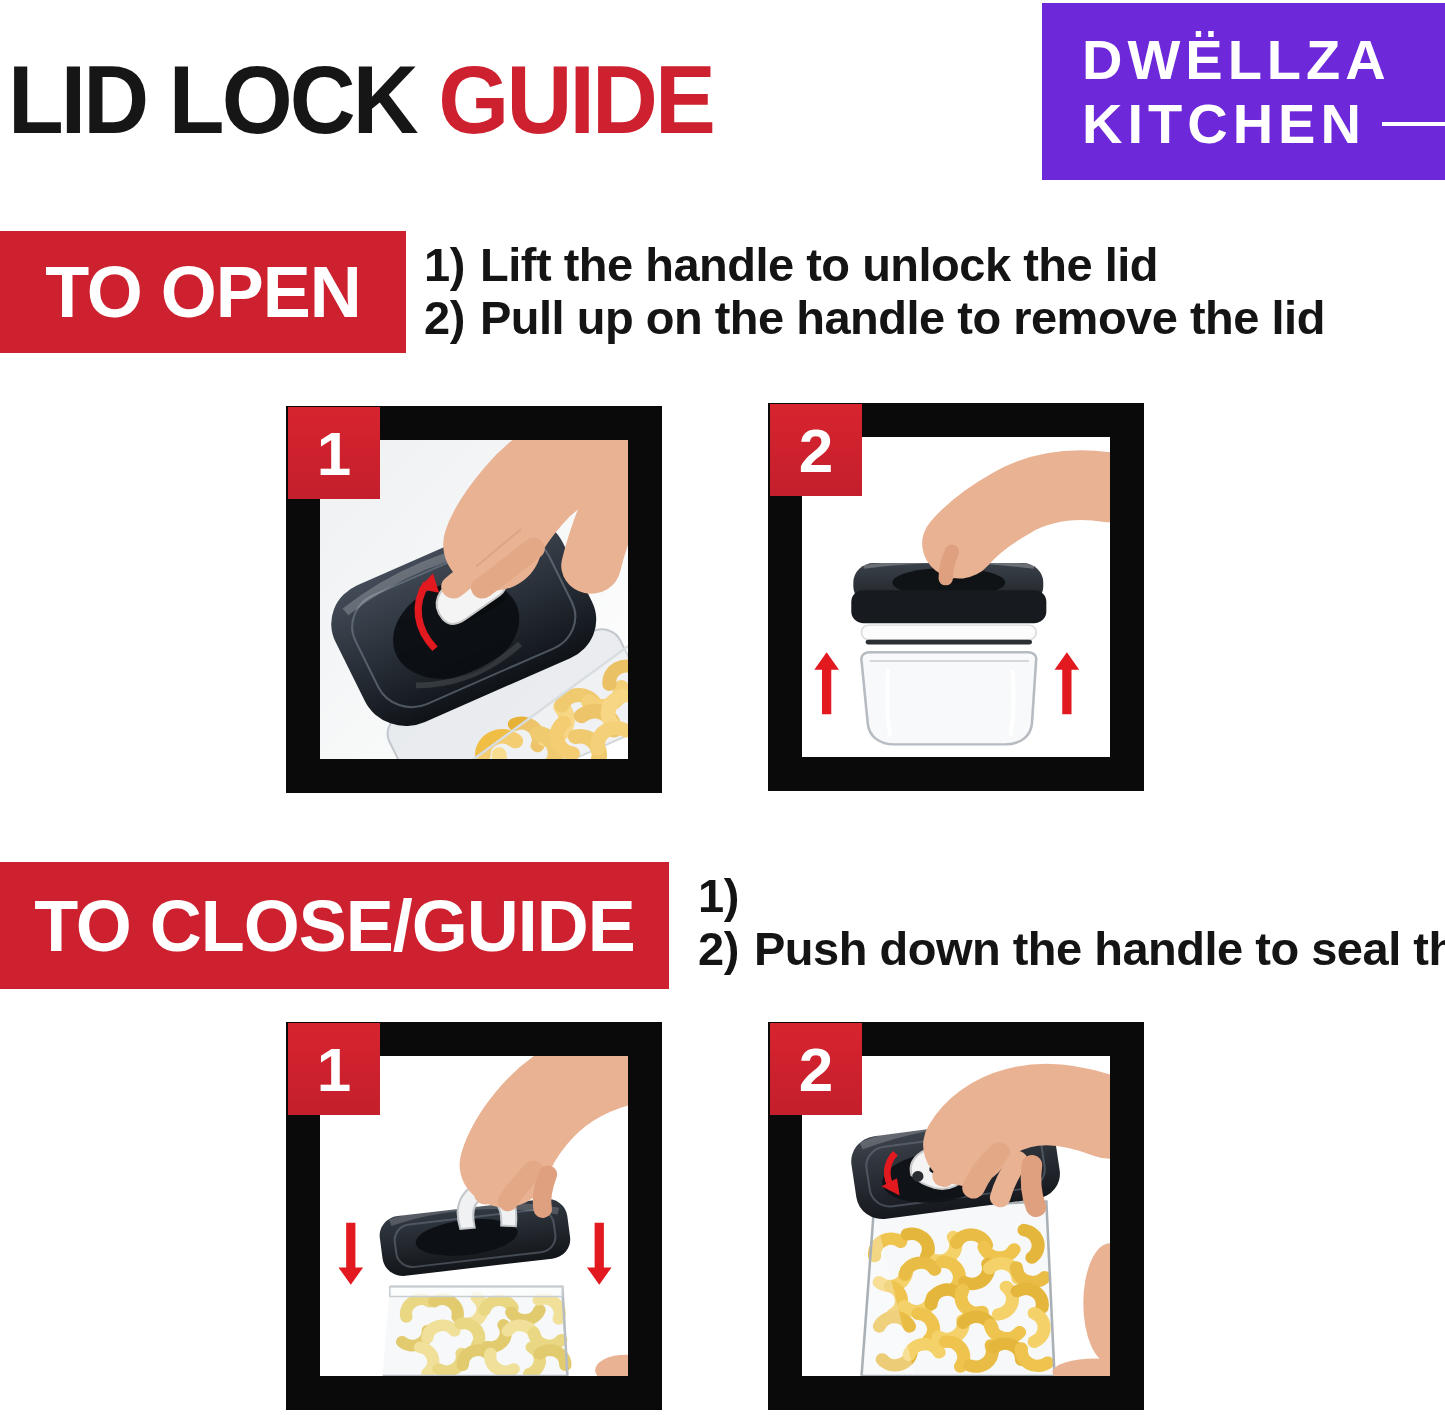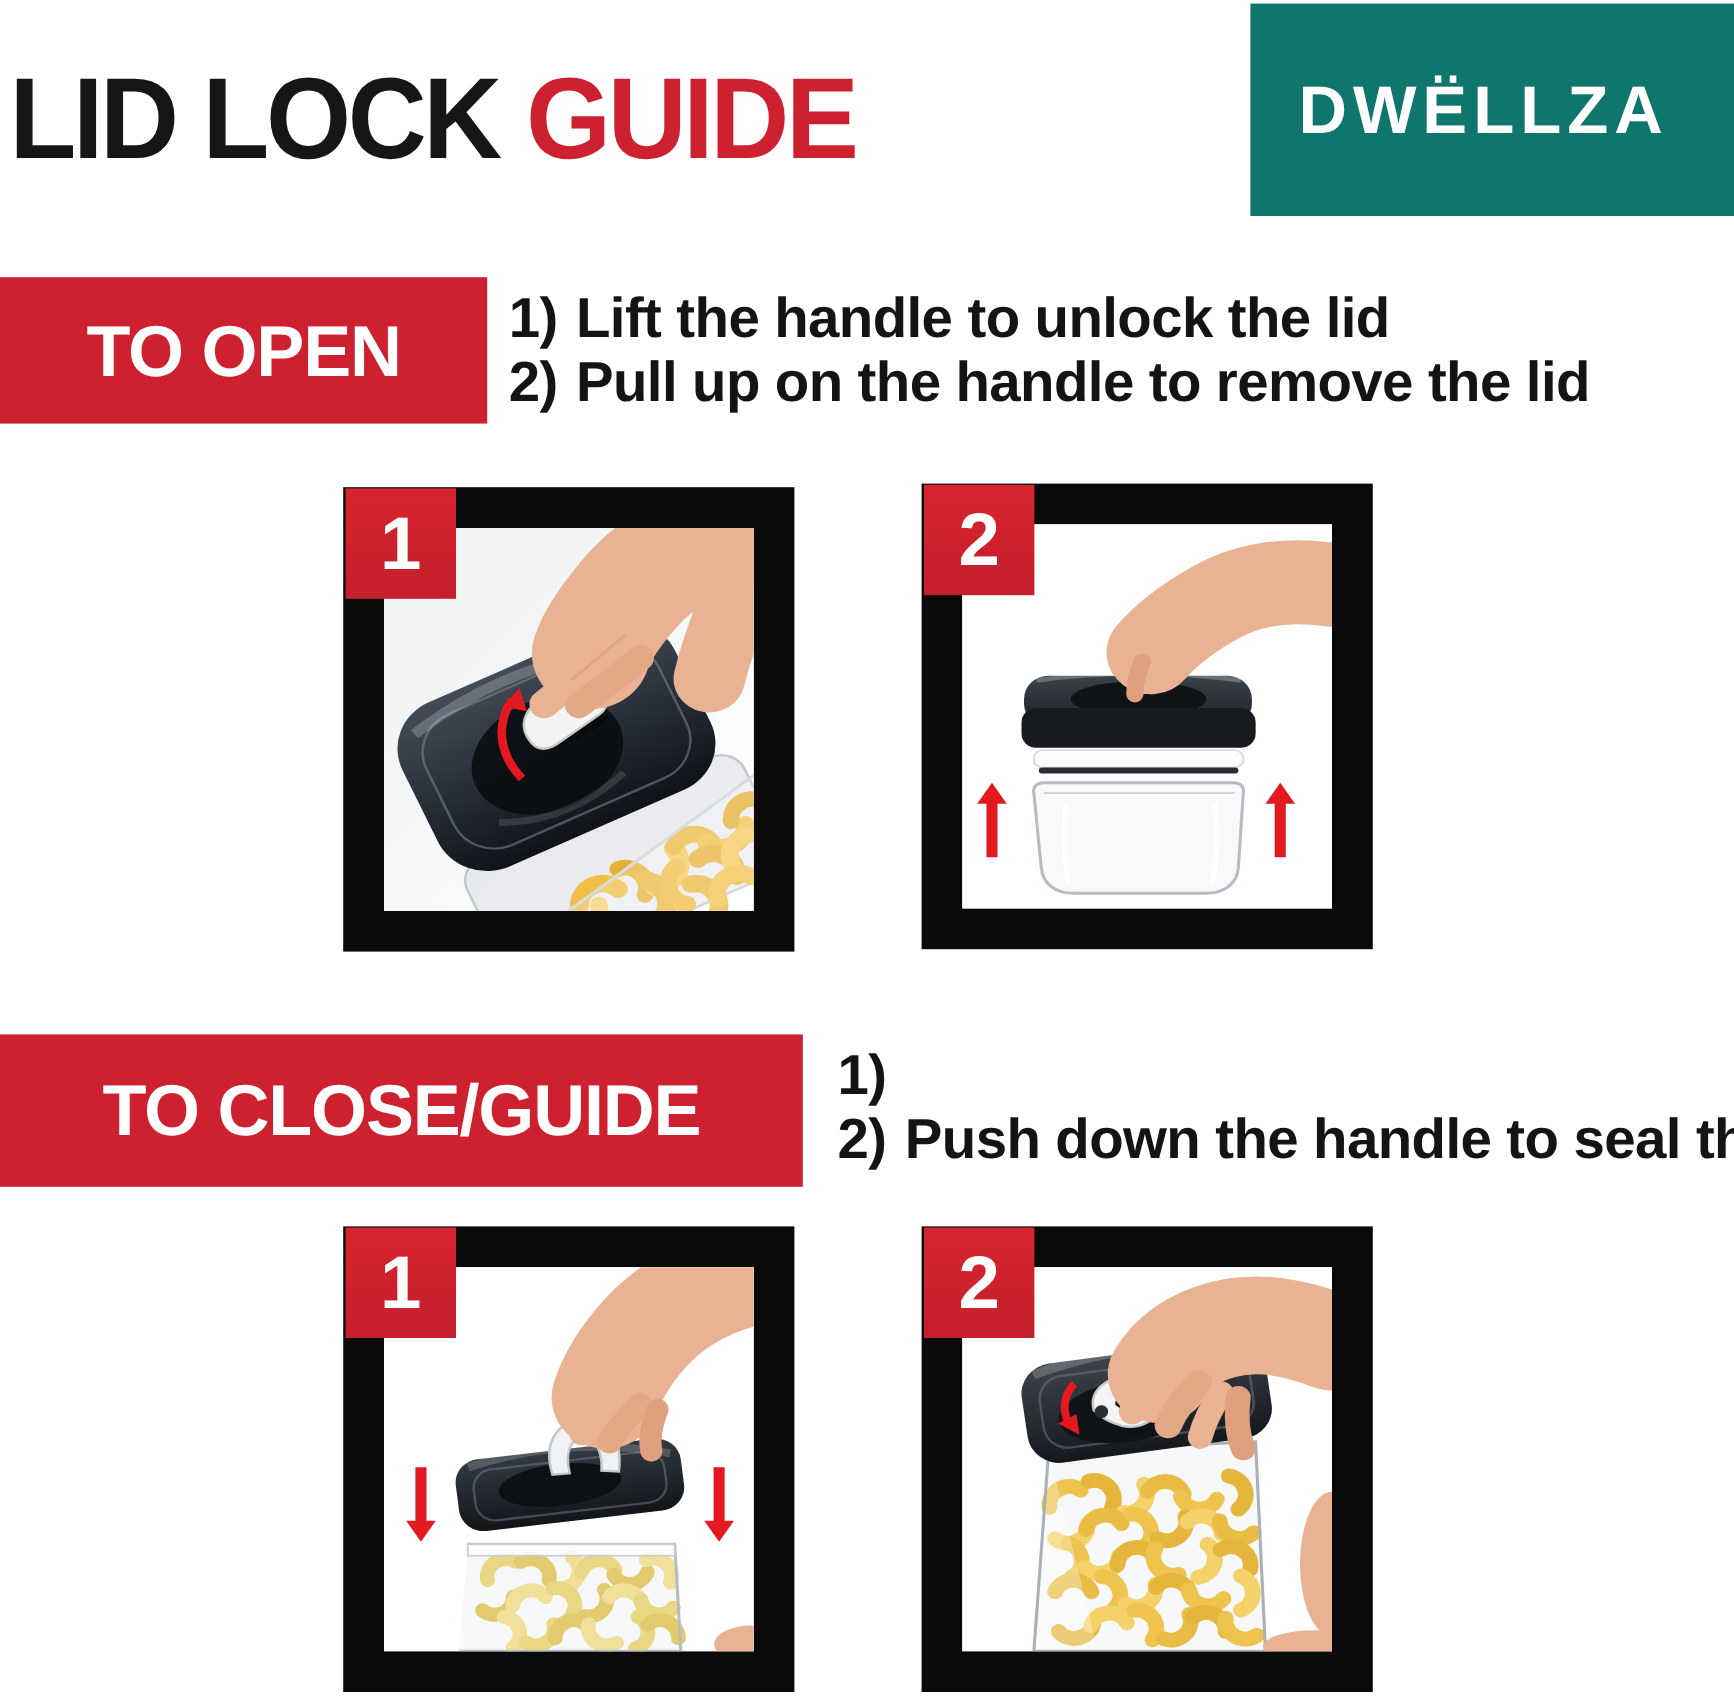--- a/index.html
+++ b/index.html
@@ -5,30 +5,30 @@
   html,body{margin:0;padding:0;background:#ffffff;}
   body{width:1445px;height:1415px;overflow:hidden;position:relative;
        font-family:"Liberation Sans","DejaVu Sans",sans-serif;}
   .abs{position:absolute;}
 
   
   .title{left:8px;top:50px;font-size:96px;line-height:100px;font-weight:bold;
          letter-spacing:-3px;color:#161616;white-space:nowrap;
          transform:scaleX(.95);transform-origin:left top;}
   .title .red{color:#cd2130;}
-  .logo-box{left:1042px;top:3px;width:403px;height:177px;background:#0f766e;
+  .logo-box{left:1042px;top:3px;width:403px;height:177px;background:#6d28d9;
             display:flex;flex-direction:column;justify-content:center;
             padding-left:40px;box-sizing:border-box;}
   .logo-line1,.logo-line2-text{color:#fff;font-weight:bold;font-size:56px;
             letter-spacing:5px;line-height:64px;white-space:nowrap;}
   .logo-line2{display:flex;align-items:center;}
   .logo-dash{flex:1;height:4px;background:#fff;margin-left:16px;}
 
   
-  .banner{background:#cd2130;color:#fff;font-weight:bold;font-size:60px;
+  .banner{background:#cd2130;color:#fff;font-weight:bold;font-size:72px;
           display:flex;align-items:center;justify-content:center;
           letter-spacing:-1px;white-space:nowrap;}
   .banner-open{left:0;top:231px;width:406px;height:122px;}
   .banner-close{left:0;top:862px;width:669px;height:127px;}
 
   
   .steps{display:flex;flex-direction:column;}
   .steps-open{left:424px;top:238px;}
   .steps-close{left:698px;top:869px;}
   .step{display:flex;font-size:47px;line-height:53px;font-weight:bold;
@@ -52,20 +52,24 @@
 <body>
 
 <div class="abs title">
   <span>LID LOCK</span>
   <span> </span>
   <span class="red">GUIDE</span>
 </div>
 
 <div class="abs logo-box">
   <div class="logo-line1">DWËLLZA</div>
+  <div class="logo-line2">
+    <span class="logo-line2-text">KITCHEN</span>
+    <span class="logo-dash"></span>
+  </div>
 </div>
 
 <div class="abs banner banner-open">
   <span>TO OPEN</span>
 </div>
 <div class="abs steps steps-open">
   <div class="step">
     <span class="marker">1)</span>
     <span>Lift the handle to unlock the lid</span>
   </div>

